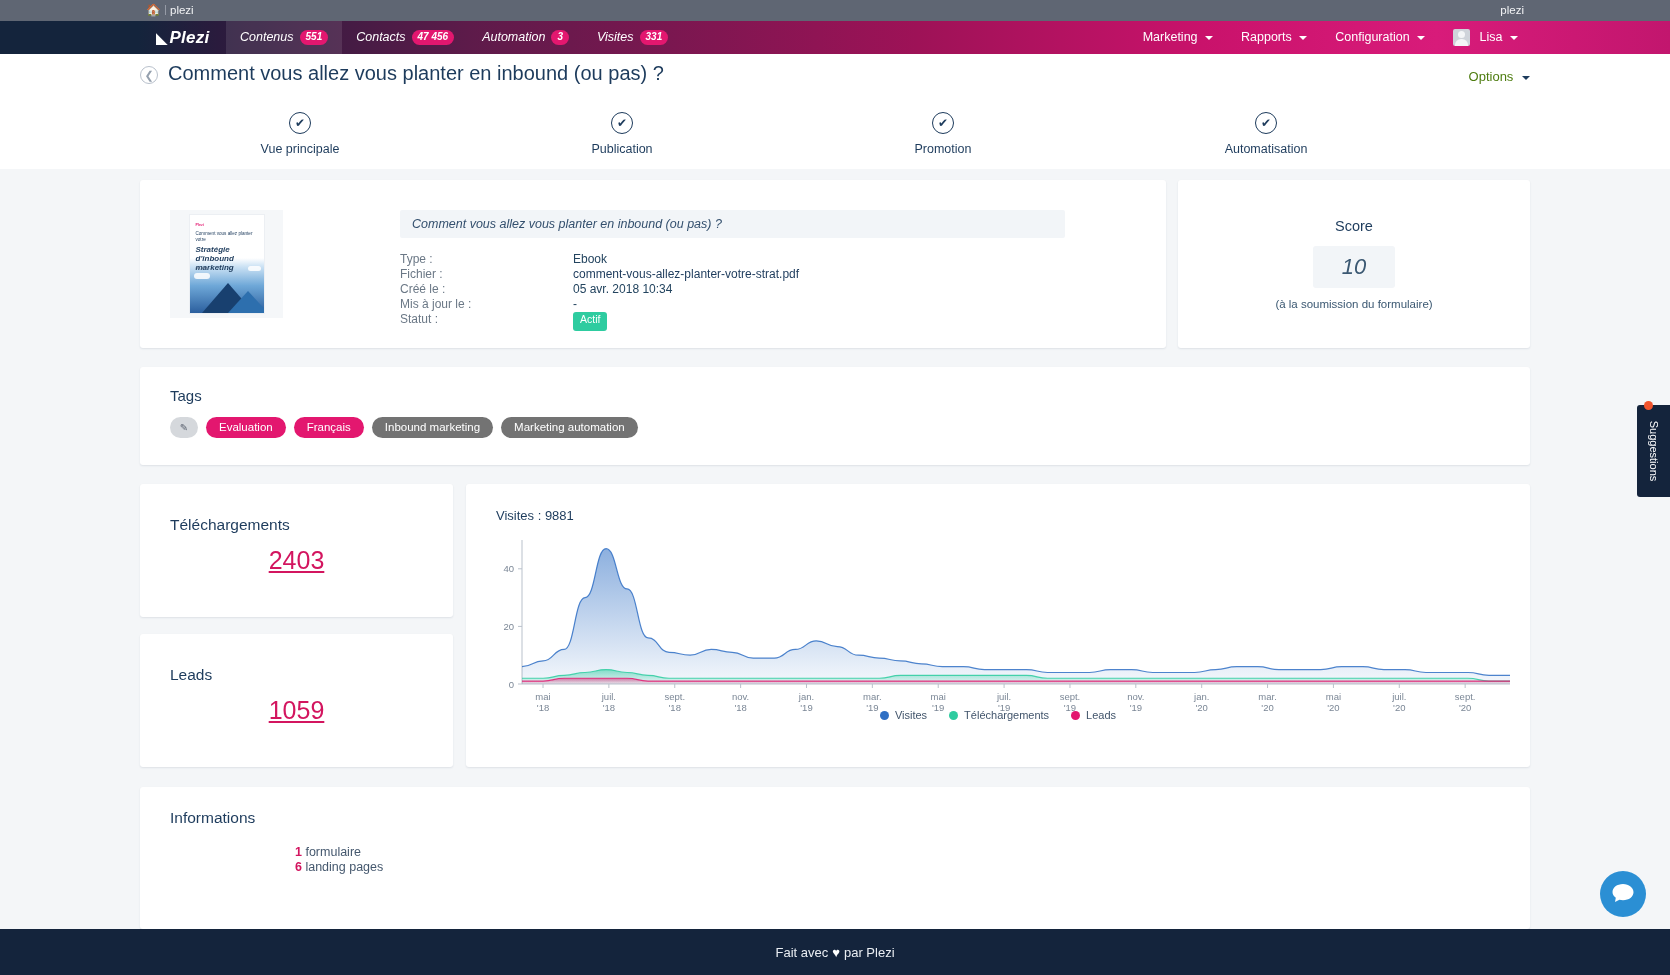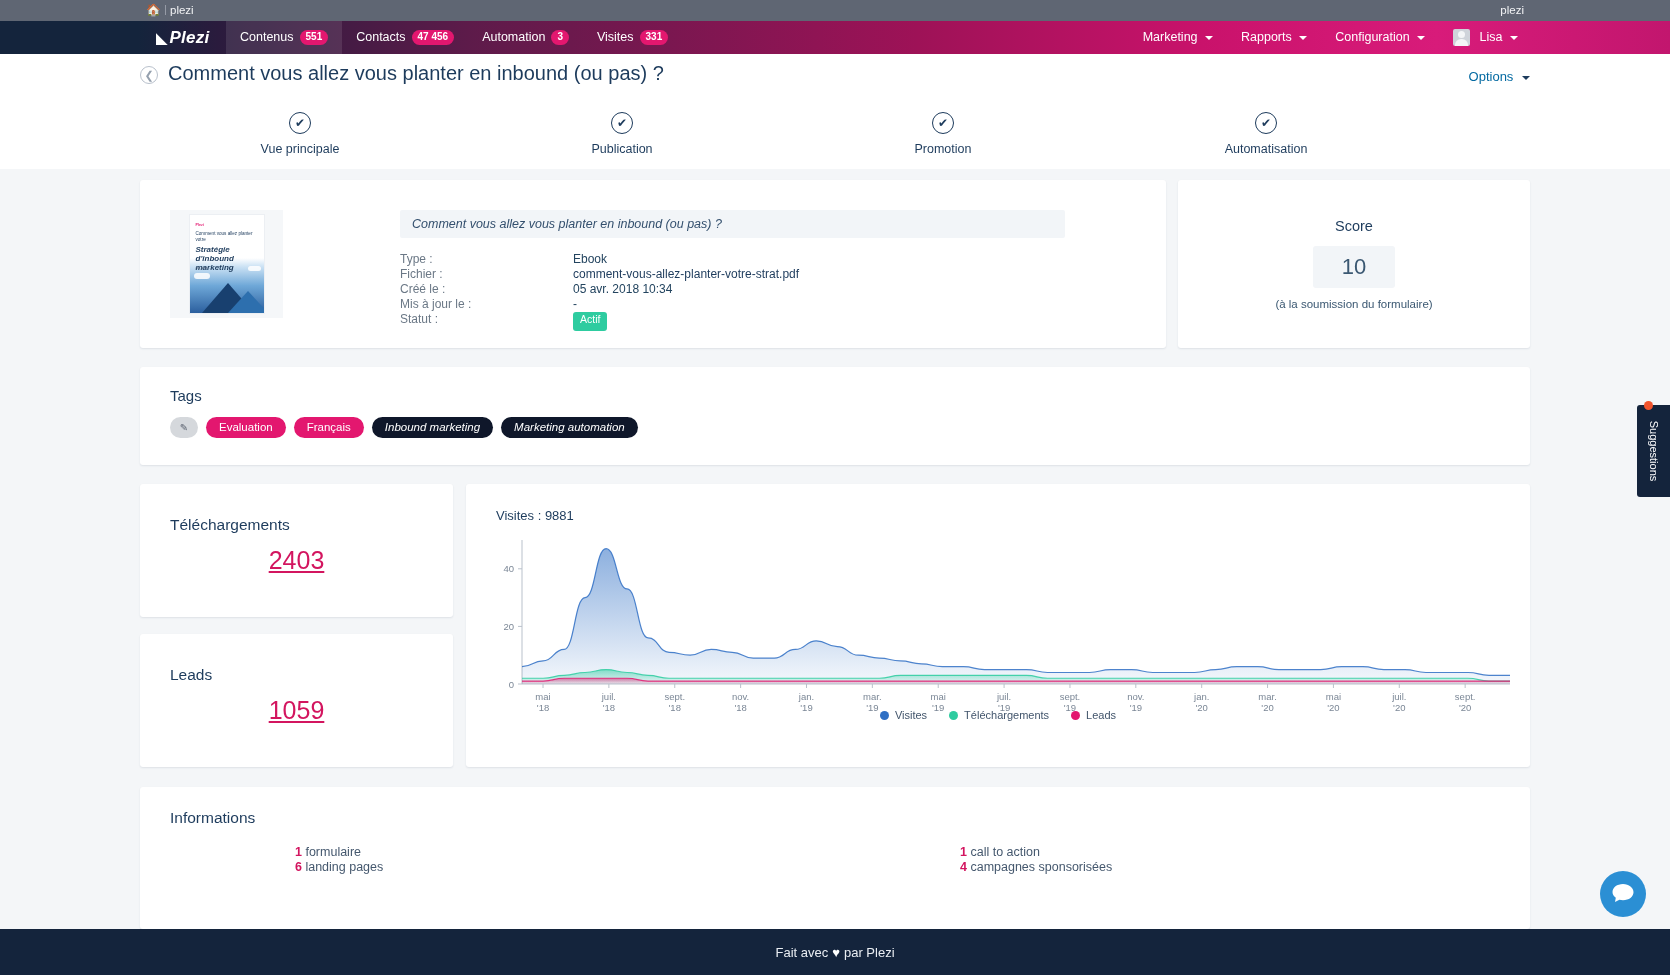--- a/index.html
+++ b/index.html
@@ -30,21 +30,21 @@
     position: absolute; left: 140px; top: 0; width: 86px; height: 33px;
     display: flex; align-items: center; justify-content: center;
     color: #fff; font-style: italic; font-size: 17px; font-weight: bold;
     letter-spacing: .3px;
   }
   .brand .bmark { font-style: normal; font-size: 14px; margin-right: 2px; }
   .navitems { position: absolute; left: 226px; top: 0; height: 33px; display: flex; align-items: center; }
   .navitem {
     display: flex; align-items: center; gap: 6px;
     color: #ffffff; font-size: 12.5px; padding: 0 14px; height: 33px; line-height: 33px;
-    cursor: pointer; white-space: nowrap;
+    cursor: pointer; white-space: nowrap; font-style: italic;
   }
   .navitem.active { background: rgba(255,255,255,0.10); }
   .pill-badge {
     background: #e3176f; color: #fff; border-radius: 9px;
     font-size: 10px; padding: 1px 6px 2px; line-height: 12px; font-weight: bold;
   }
   .navright { position: absolute; right: 140px; top: 0; height: 33px; display: flex; align-items: center; gap: 4px; }
   .navright .nitem {
     color: #fff; font-size: 12.5px; padding: 0 12px; height: 33px; line-height: 33px; cursor: pointer;
   }
@@ -59,21 +59,21 @@
   
   .pagehead { position: absolute; top: 54px; left: 0; width: 1670px; height: 46px; background: #fff; }
   .backbtn {
     position: absolute; left: 140px; top: 12px; width: 18px; height: 18px; border-radius: 50%;
     border: 1px solid #b9c1cc; color: #95a0ae; font-size: 11px; line-height: 16px; text-align: center; cursor: pointer;
   }
   .pagetitle {
     position: absolute; left: 168px; top: 8px; font-size: 20px; color: #1d3b5c; white-space: nowrap;
   }
   .options {
-    position: absolute; right: 140px; top: 15px; font-size: 13px; color: #0369a1; cursor: pointer;
+    position: absolute; right: 140px; top: 15px; font-size: 13px; color: #4d7c0f; cursor: pointer;
   }
   .caret-dark { display:inline-block; margin-left:5px; border-left:4px solid transparent; border-right:4px solid transparent; border-top:4px solid #1d3b5c; vertical-align: middle; }
 
   
   .stepper { position: absolute; top: 100px; left: 0; width: 1670px; height: 68px; background: #fff; }
   .stepline { position: absolute; top: 130px; left: 300px; width: 970px; height: 1px; background: #d4d9e0; }
   .step { position: absolute; top: 12px; width: 200px; text-align: center; cursor: pointer; }
   .step .circ {
     width: 22px; height: 22px; border-radius: 50%; border: 1.5px solid #1d3b5c; background: #fff;
     margin: 0 auto; color: #1d3b5c; font-size: 12px; line-height: 20px; position: relative; z-index: 2;
@@ -118,35 +118,35 @@
   .badge-actif {
     display: inline-block; background: #2ecca0; color: #fff; border-radius: 3px;
     font-size: 10.5px; padding: 1px 7px 2px; line-height: 13px;
   }
 
   
   #score-card { left: 1178px; top: 180px; width: 352px; height: 168px; text-align: center; }
   #score-card .sc-title { margin-top: 38px; font-size: 14.5px; color: #1d3b5c; }
   .scorebox {
     margin: 12px auto 0; width: 82px; height: 42px; background: #f2f5f8; border-radius: 3px;
-    font-size: 22px; color: #3b5872; line-height: 42px;
+    font-size: 22px; font-style: italic; color: #3b5872; line-height: 42px;
   }
   #score-card .sc-note { margin-top: 10px; font-size: 11.5px; color: #3b5872; }
 
   
   #tags-card { left: 140px; top: 367px; width: 1390px; height: 98px; }
   #tags-card .tg-title { position: absolute; left: 30px; top: 20px; font-size: 15px; color: #1d3b5c; }
   .tagrow { position: absolute; left: 30px; top: 50px; display: flex; align-items: center; gap: 8px; }
   .tag-edit {
     width: 28px; height: 21px; background: #d5d8dc; border-radius: 11px; color: #5f6673;
     font-size: 10px; line-height: 21px; text-align: center; cursor: pointer;
   }
   .tag { height: 21px; border-radius: 11px; color: #fff; font-size: 11.5px; line-height: 21px; padding: 0 13px; cursor: pointer; white-space: nowrap; text-align: center; }
   .tag.pink { background: #e3176f; }
-  .tag.teal { background: #0f172a; font-style: italic; }
+  .tag.teal { background: #737373; }
 
   
   #downloads-card { left: 140px; top: 484px; width: 313px; height: 133px; }
   #leads-card { left: 140px; top: 634px; width: 313px; height: 133px; }
   .stat-title { position: absolute; left: 30px; top: 32px; font-size: 15.5px; color: #1d3b5c; }
   .stat-value {
     position: absolute; left: 0; right: 0; top: 62px; text-align: center;
     font-size: 25px; color: #d3155f; text-decoration: underline; cursor: pointer;
   }
 
@@ -445,28 +445,20 @@
     <div class="info-title">Informations</div>
     <div class="info-cols">
       <div class="info-col">
         <div>
           <span class="num">1</span><span> formulaire</span>
         </div>
         <div>
           <span class="num">6</span><span> landing pages</span>
         </div>
       </div>
-      <div class="info-col">
-        <div>
-          <span class="num">1</span><span> call to action</span>
-        </div>
-        <div>
-          <span class="num">4</span><span> campagnes sponsorisées</span>
-        </div>
-      </div>
     </div>
   </div>
 
   <div class="suggestions">
     <span class="sdot"></span>
     <span class="stxt">Suggestions</span>
   </div>
 
   <div class="footer">
     <span>Fait avec </span>

